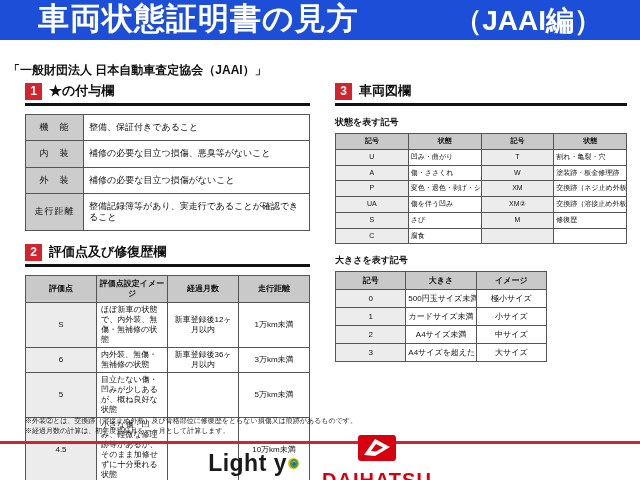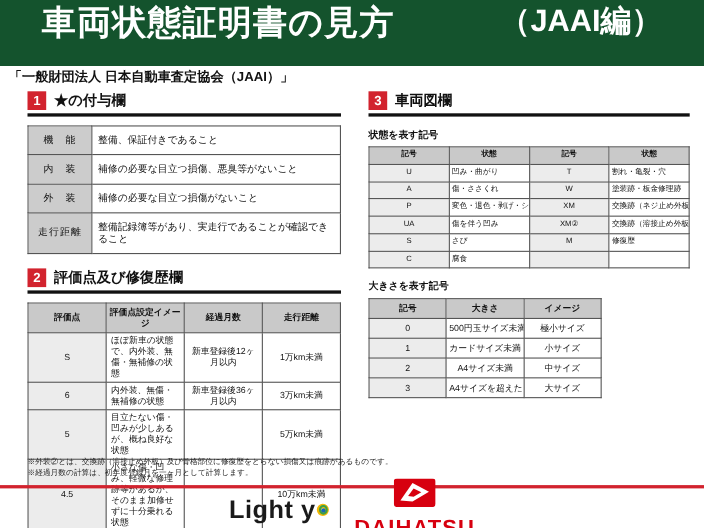--- a/index.html
+++ b/index.html
@@ -3,22 +3,22 @@
 <meta charset="utf-8">
 <style>
   * { margin:0; padding:0; box-sizing:border-box; }
   html,body { width:640px; height:480px; }
   body {
     position:relative; width:640px; height:480px; overflow:hidden;
     background:#ffffff; font-family:"Liberation Sans", sans-serif; color:#111;
   }
   
   .banner {
-    position:absolute; top:0; left:0; width:640px; height:60px;
-    background:#14532d; color:#fff; display:flex; align-items:flex-start;
+    position:absolute; top:0; left:0; width:640px; height:40px;
+    background:#1d4ed8; color:#fff; display:flex; align-items:flex-end;
     justify-content:space-between; padding:0 38px;
   }
   .banner .title { font-size:31px; font-weight:bold; letter-spacing:1px; }
   .banner .edition { font-size:28px; font-weight:bold; }
   
   .subtitle { position:absolute; top:62px; left:8px; font-size:12px; font-weight:bold; color:#111; }
   
   .sec-head { display:flex; align-items:center; gap:7px; border-bottom:3px solid #111; padding-bottom:3px; }
   .badge {
     width:17px; height:17px; background:#d2232e; color:#fff; font-size:12px; font-weight:bold;

